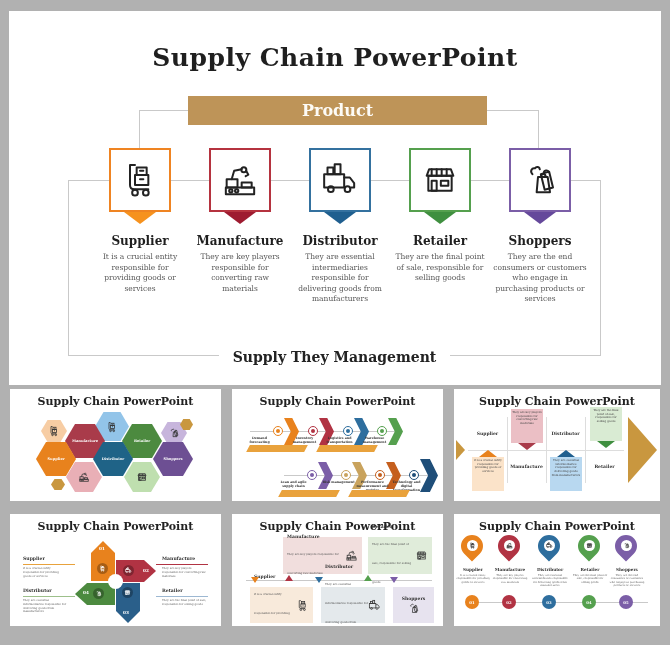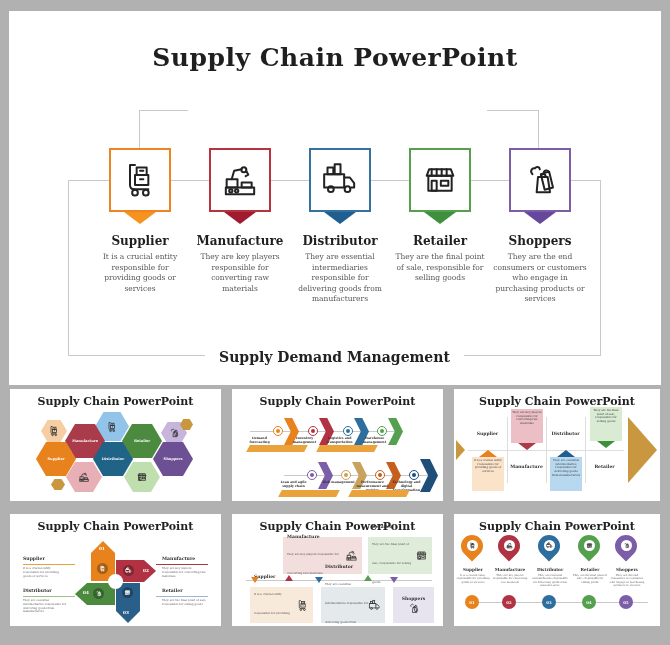--- a/index.html
+++ b/index.html
@@ -144,20 +144,23 @@
 
   <div class="gline" style="left:130px;top:99px;width:49px;height:1px"></div>
   <div class="gline" style="left:478px;top:99px;width:52px;height:1px"></div>
   <div class="gline" style="left:130px;top:99px;width:1px;height:39px"></div>
   <div class="gline" style="left:529px;top:99px;width:1px;height:39px"></div>
   <div class="gline" style="left:59px;top:169px;width:533px;height:1px"></div>
   <div class="gline" style="left:59px;top:169px;width:1px;height:175px"></div>
   <div class="gline" style="left:591px;top:169px;width:1px;height:175px"></div>
   <div class="gline" style="left:59px;top:344px;width:533px;height:1px"></div>
 
+  <div class="banner">
+    <span>Product</span>
+  </div>
 
   <div class="stages">
     <div class="stage-col">
       <div class="stage-box sb0">
         <svg>
             <use href="#sym-handtruck"></use>
           </svg>
       </div>
       <div class="tri t0"></div>
       <div class="stage-label">Supplier</div>
@@ -199,21 +202,21 @@
             <use href="#sym-bags"></use>
           </svg>
       </div>
       <div class="tri t4c"></div>
       <div class="stage-label">Shoppers</div>
       <div class="stage-desc">They are the end consumers or customers who engage in purchasing products or services</div>
     </div>
   </div>
 
   <div class="footer-wrap">
-    <span class="footer-label">Supply Demand Management</span>
+    <span class="footer-label">Supply They Management</span>
   </div>
 </div>
 
 <div class="thumb" style="left:10px;top:389px">
   <div class="t-title">Supply Chain PowerPoint</div>
   <div class="hex" style="left:31px;top:31px;width:26px;height:22px;background:#F7CDA4">
       <svg>
         <use href="#sym-handtruck"></use>
       </svg>
     </div>

